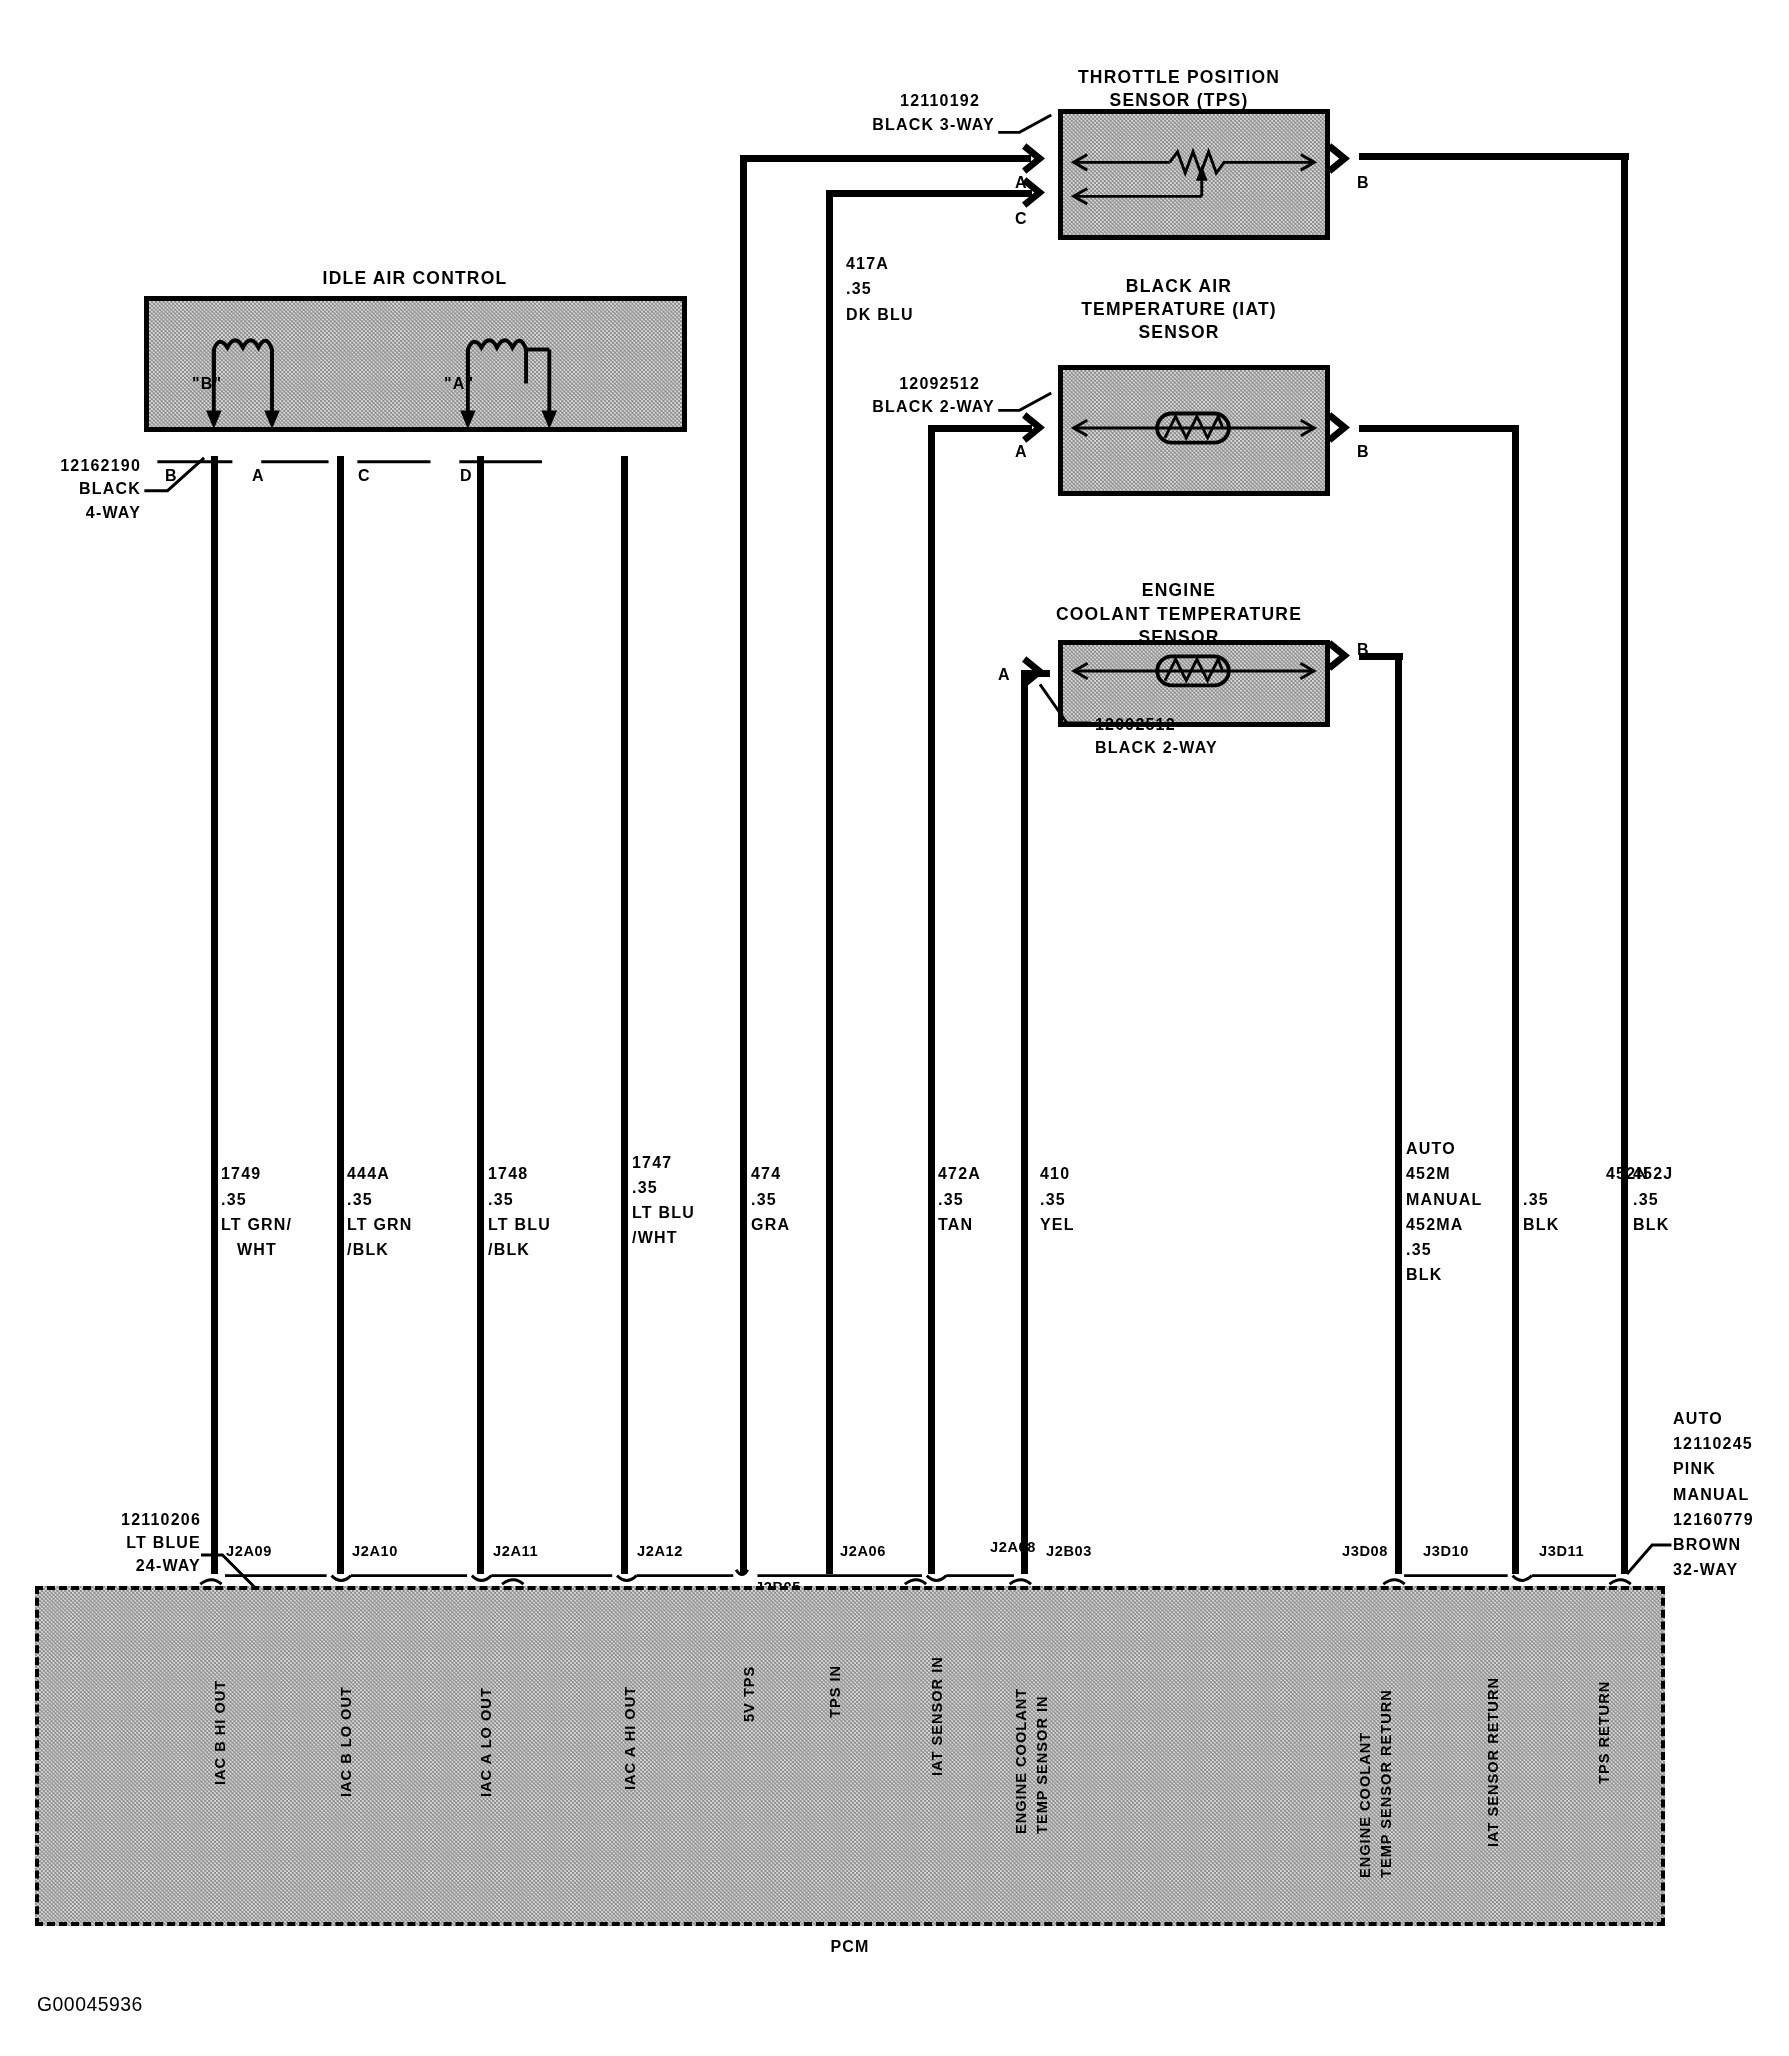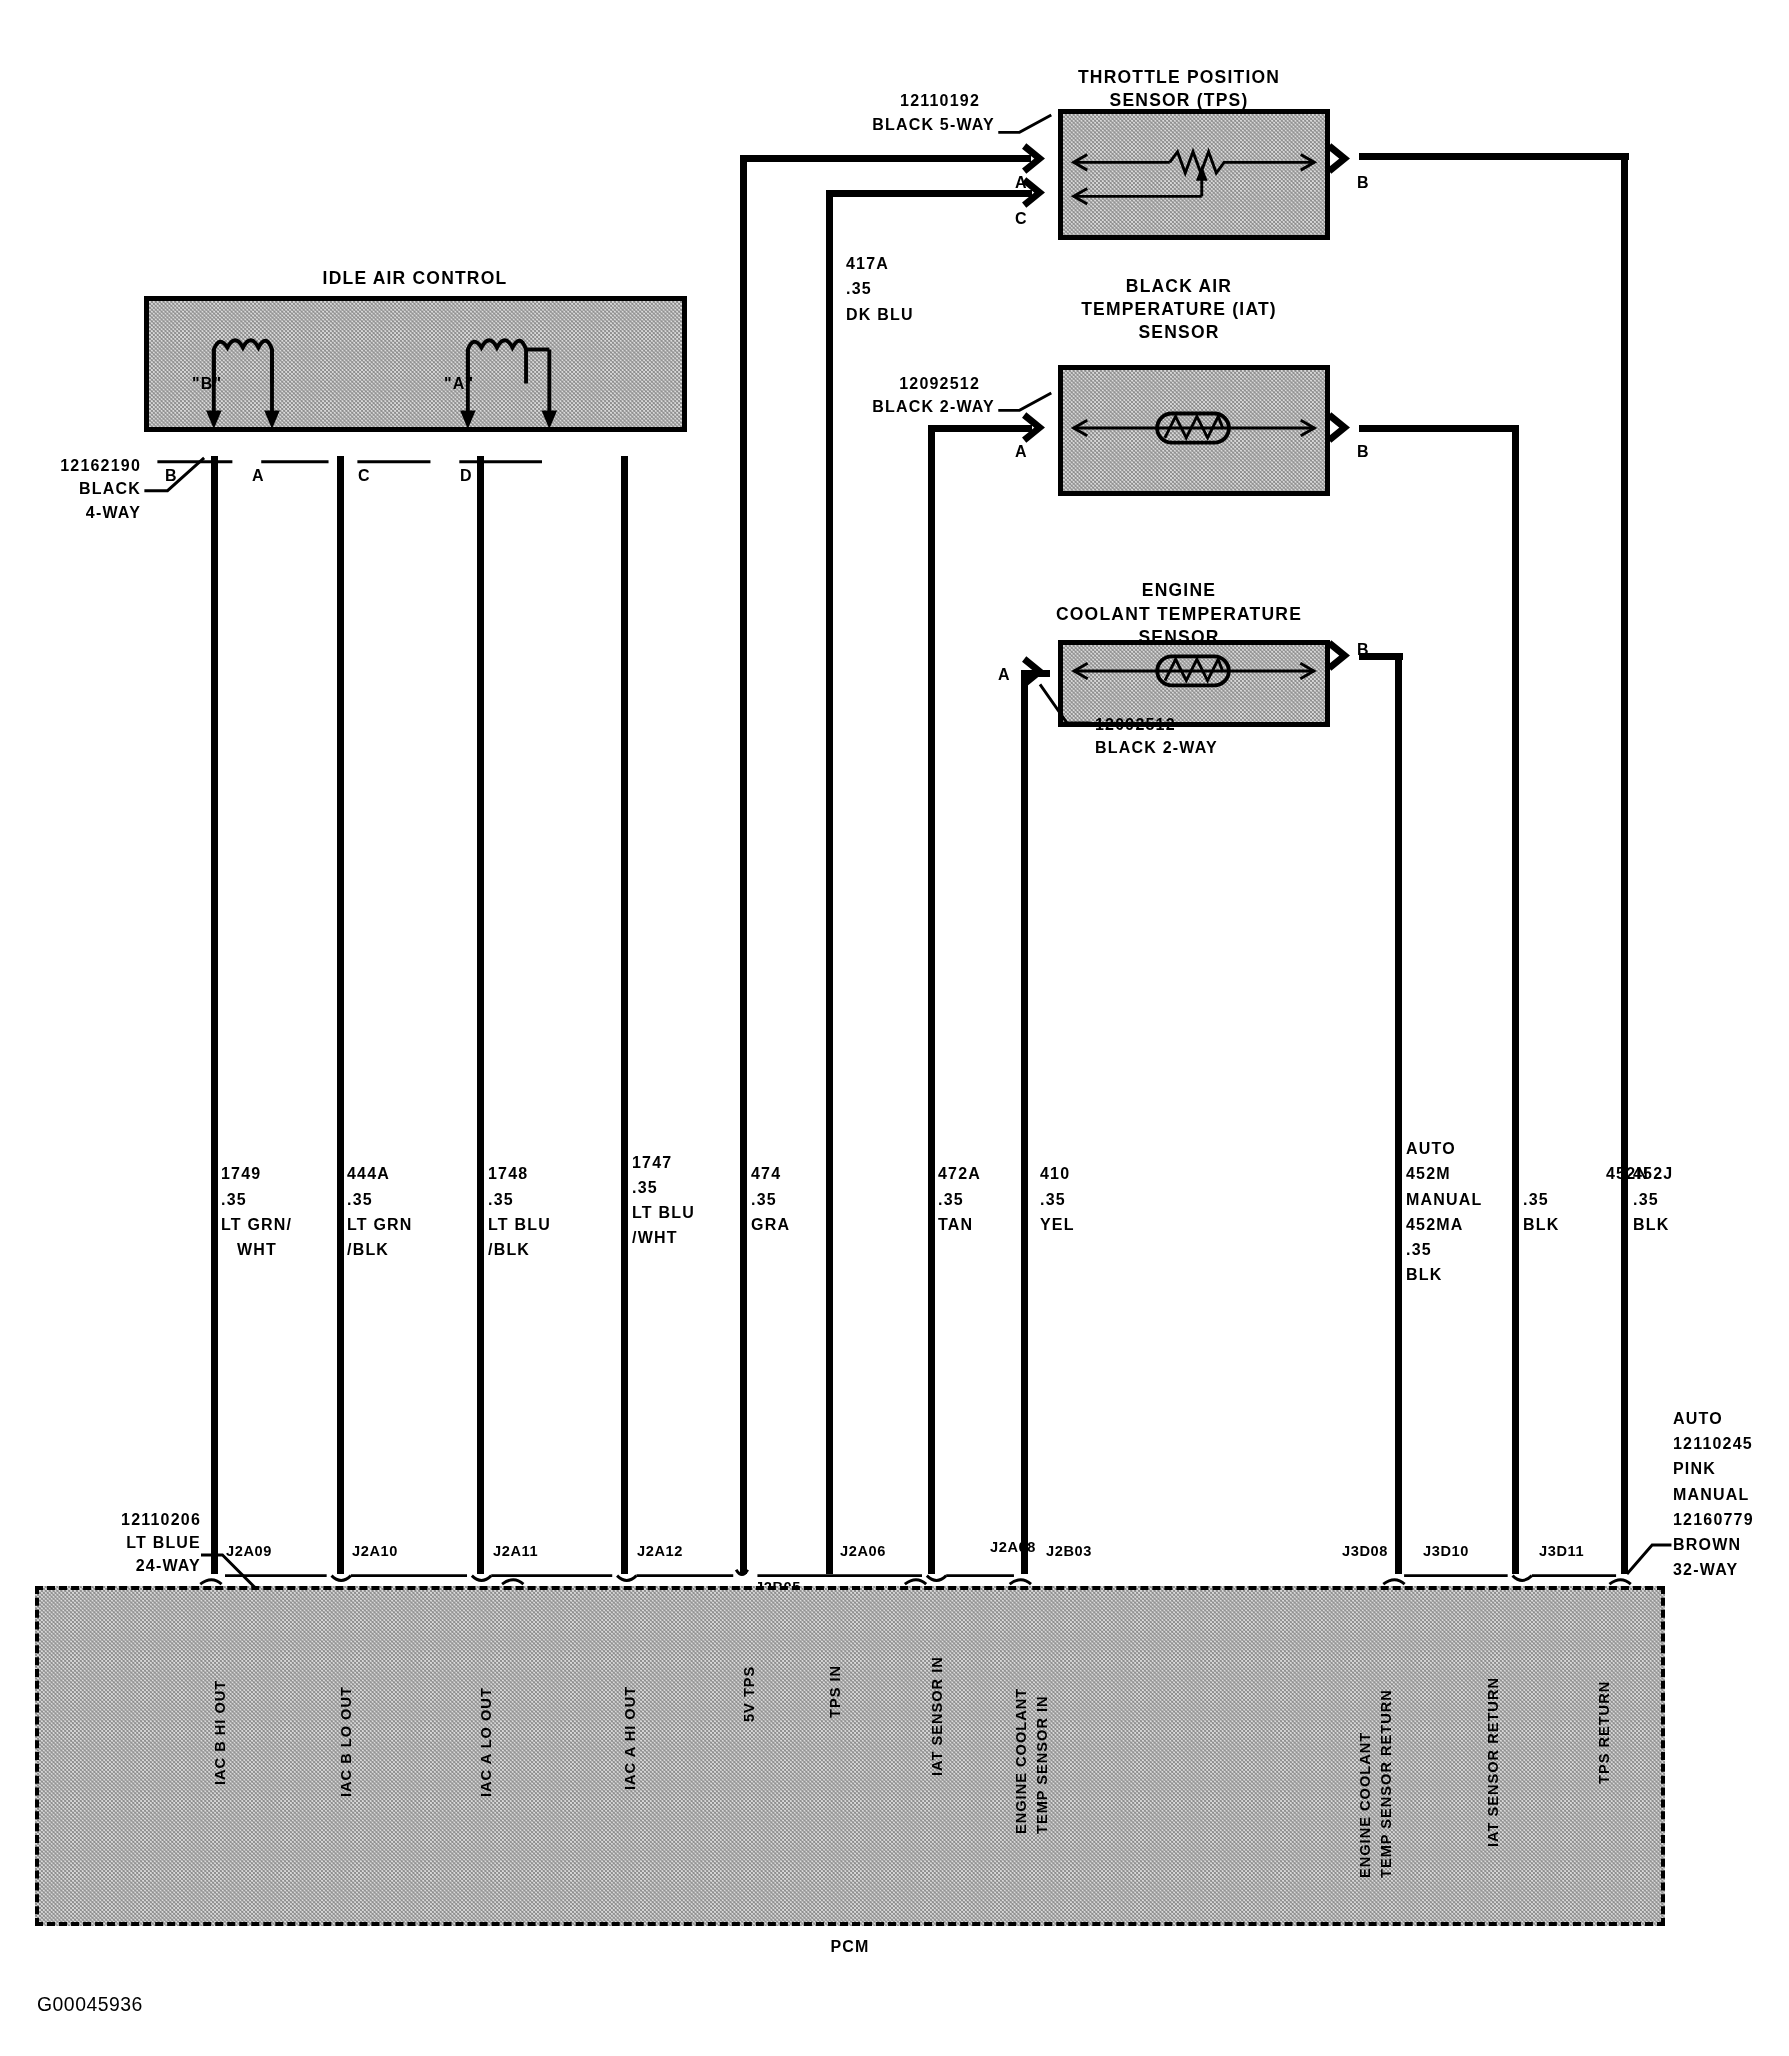--- a/index.html
+++ b/index.html
@@ -72,21 +72,21 @@
     <polyline points="0,0 16,13 0,26" fill="none" stroke="#000" stroke-width="7"></polyline>
   </svg>
   <svg style="left:1329px;top:146px;width:39px;height:29px;" viewBox="0 0 40 30" width="39" height="29">
     <polyline points="0,0 16,13 0,26" fill="none" stroke="#000" stroke-width="7"></polyline>
   </svg>
   <div class="txt t16" style="left:1015px;top:173px;">A</div>
   <div class="txt t16" style="left:1015px;top:209px;">C</div>
   <div class="txt t16" style="left:1357px;top:173px;">B</div>
 
   <div class="txt t16 rt" style="left:980px;top:91px;">12110192</div>
-  <div class="txt t16 rt" style="left:995px;top:115px;">BLACK 5-WAY</div>
+  <div class="txt t16 rt" style="left:995px;top:115px;">BLACK 3-WAY</div>
   <svg style="left:998px;top:115px;width:68px;height:53px;" viewBox="0 0 70 55" width="68" height="53">
     <path d="M0,18 L22,18 L55,0" fill="none" stroke="#000" stroke-width="3"></path>
   </svg>
 
   <div class="txt t17 ctr" style="left:1179px;top:275px;">BLACK AIR</div>
   <div class="txt t17 ctr" style="left:1179px;top:298px;">TEMPERATURE (IAT)</div>
   <div class="txt t17 ctr" style="left:1179px;top:321px;">SENSOR</div>
 
   <div class="sbox" style="left:1058px;top:365px;width:272px;height:131px;"></div>
   <svg style="left:1058px;top:365px;width:272px;height:131px;" viewBox="0 0 280 135" width="272" height="131">

